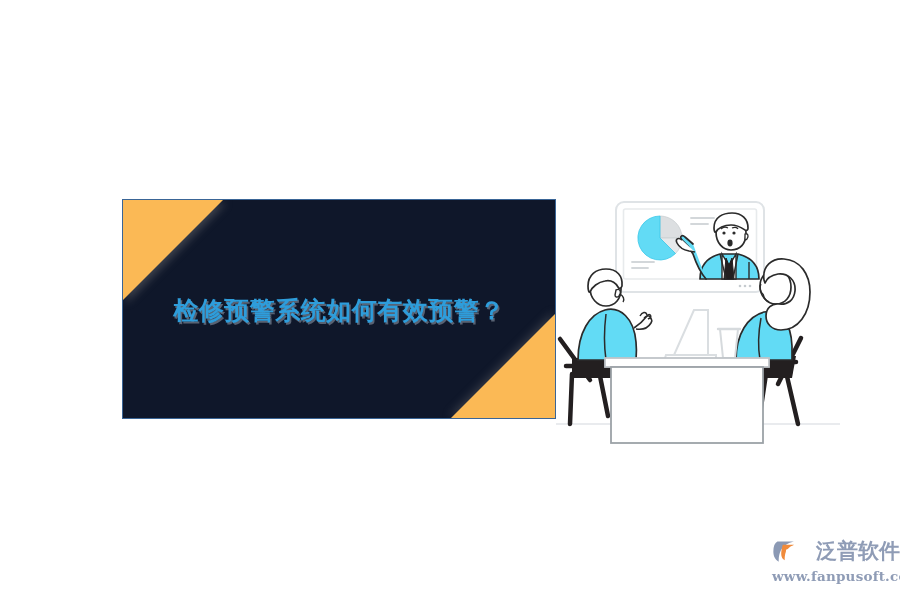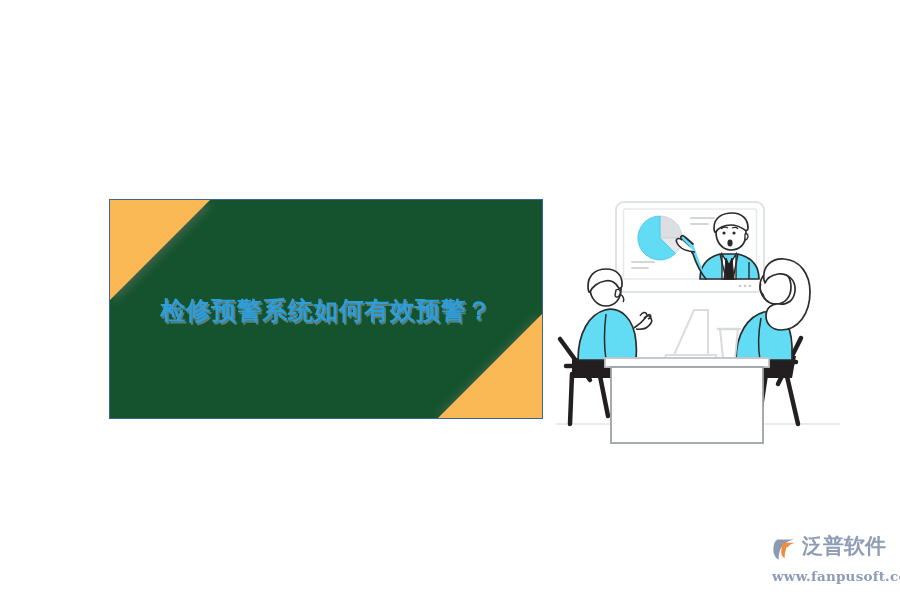--- a/index.html
+++ b/index.html
@@ -20,25 +20,25 @@
     position: relative;
     width: 900px;
     height: 600px;
     background: #ffffff;
     overflow: hidden;
   }
 
   
   .title-card {
     position: absolute;
-    left: 109px;
+    left: 122px;
     top: 199px;
     width: 434px;
     height: 220px;
-    background: #14532d;
+    background: #0f172a;
     border: 1px solid #3a6596;
     box-sizing: border-box;
     overflow: hidden;
   }
 
   
   .corner-tl {
     position: absolute;
     left: 0;
     top: 0;
@@ -98,22 +98,22 @@
   
   .logo {
     position: absolute;
     left: 772px;
     top: 536px;
     width: 124px;
     height: 56px;
   }
   .logo-row {
     display: flex;
-    align-items: flex-start;
-    gap: 3px;
+    align-items: center;
+    gap: 17px;
     height: 30px;
   }
   .logo-mark { width: 27px; height: 27px; flex: 0 0 27px; }
   .logo-word {
     font-family: "DejaVu Sans", "Liberation Sans", sans-serif;
     font-size: 21px;
     font-weight: 700;
     color: #8f9cb6;
     letter-spacing: 0px;
     line-height: 1;

